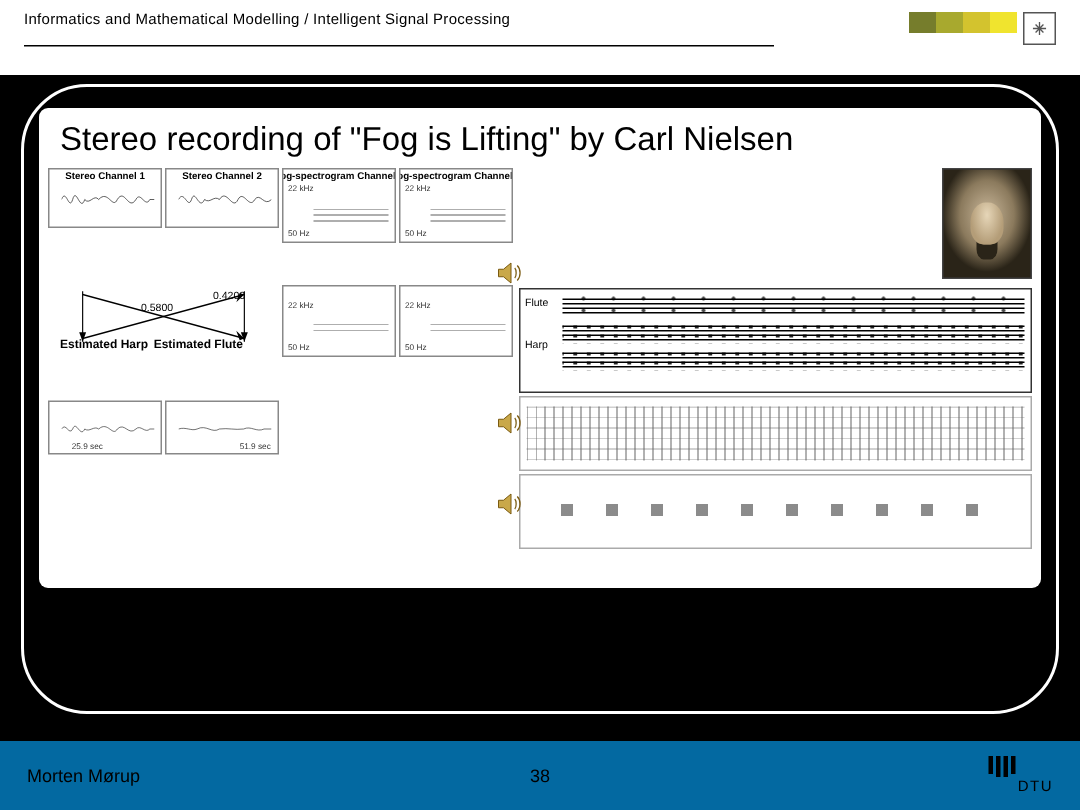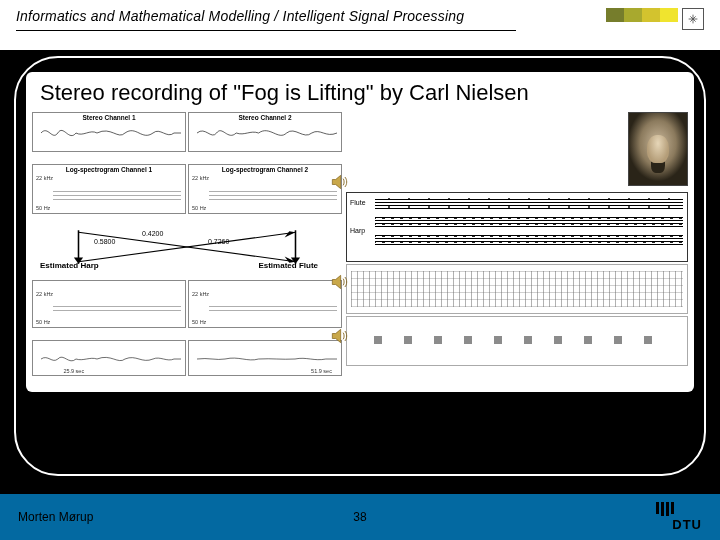--- a/index.html
+++ b/index.html
@@ -12,24 +12,23 @@
   }
   .header {
     position: absolute;
     top: 8px; left: 16px; right: 16px;
     height: 30px;
     display: flex;
     align-items: flex-start;
     justify-content: space-between;
   }
   .header-title {
-    font-size: 14px;
+    font-size: 10px;
     color: #000;
     letter-spacing: 0.2px;
-    font-style: italic;
   }
   .header-rule {
     position: absolute;
     top: 30px; left: 16px;
     width: 500px;
     height: 1px;
     background: #000;
   }
   .color-blocks {
     display: flex;
@@ -87,21 +86,21 @@
   .content {
     flex: 1;
     display: flex;
     gap: 4px;
     padding: 0 6px 6px 6px;
     position: relative;
   }
   .left-col {
     width: 310px;
     display: grid;
-    grid-template-columns: 1fr 1fr;
+    grid-template-columns: 1fr 1fr 1fr 1fr;
     grid-template-rows: auto auto auto auto auto;
     gap: 2px;
     font-size: 6px;
     color: #333;
   }
   .panel {
     background: #fff;
     border: 1px solid #888;
     position: relative;
     overflow: hidden;
@@ -259,21 +258,21 @@
     color: #000;
   }
   .footer-logo {
     display: flex; flex-direction: column; align-items: center;
     gap: 1px;
   }
   .footer-logo .bars { display:flex; gap:2px; }
   .footer-logo .bars span { width:3px; height:14px; background:#000; display:block; }
   .footer-logo .bars span:nth-child(1){height:12px;}
   .footer-logo .bars span:nth-child(4){height:12px;}
-  .footer-logo .txt { font-size:13px; font-weight:bold; letter-spacing:1px;margin-left:44px; }
+  .footer-logo .txt { font-size:10px; font-weight:normal; letter-spacing:1px;margin-left:44px; }
   .page-num { position:absolute; left:50%; transform:translateX(-50%); }
 </style>
 </head>
 <body>
 
 <div class="top-strip"></div>
 
 <div class="header">
   <div class="header-title">Informatics and Mathematical Modelling / Intelligent Signal Processing</div>
   <div class="color-blocks">

